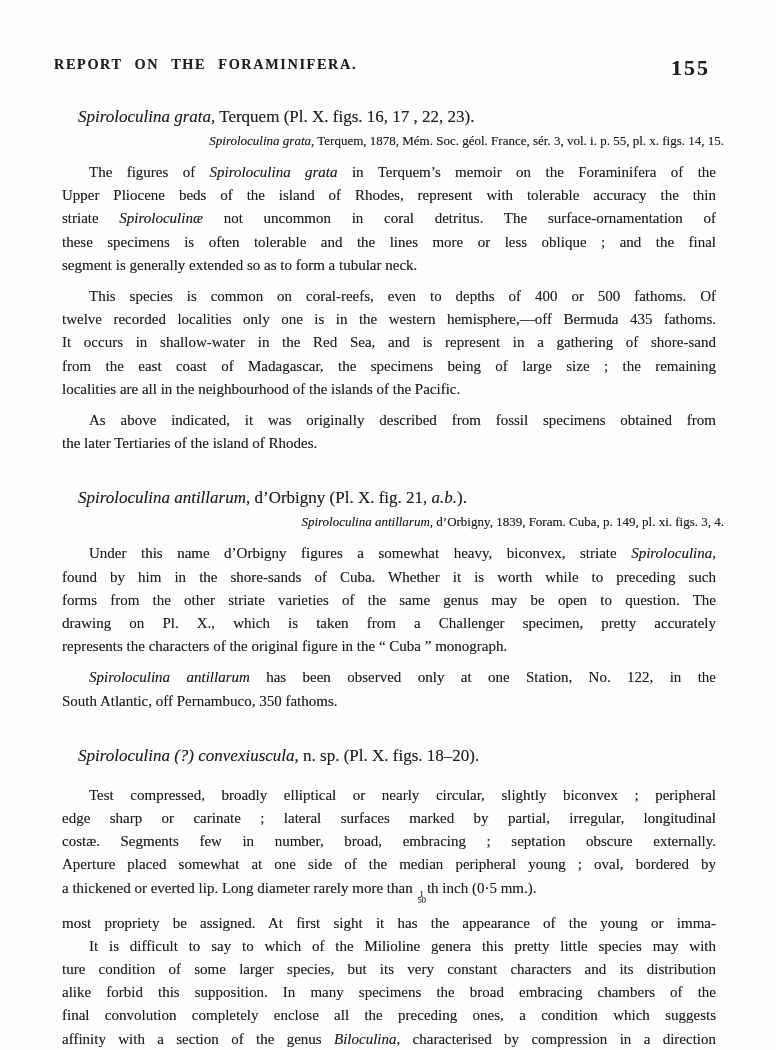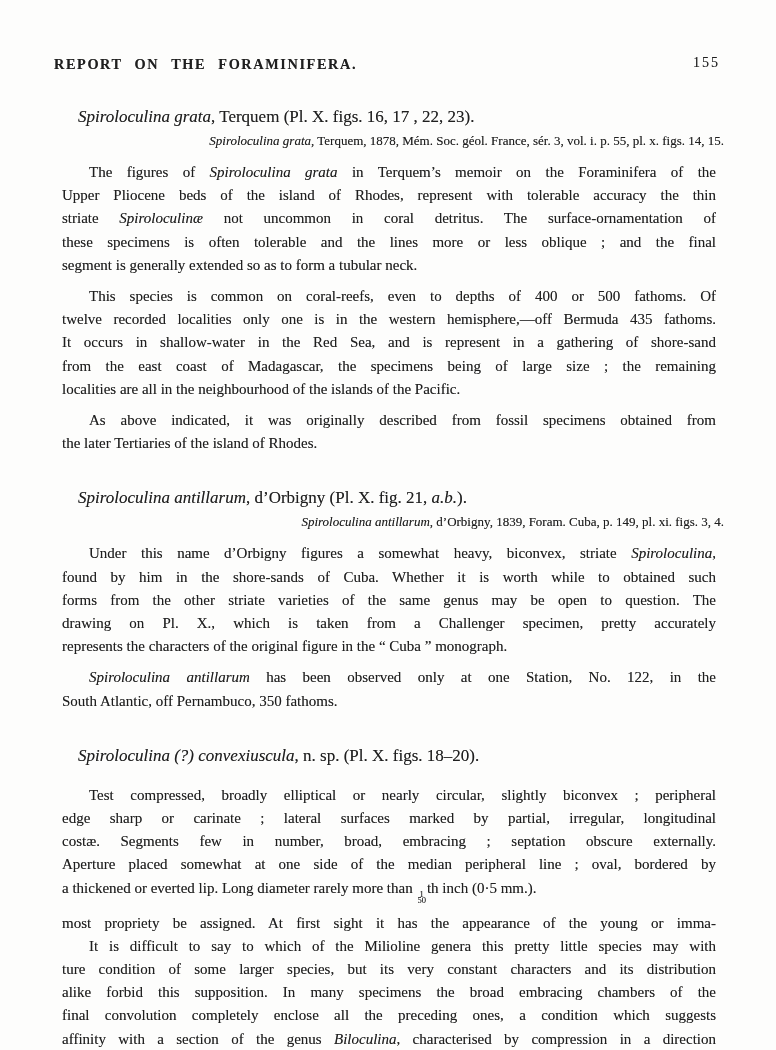--- a/index.html
+++ b/index.html
@@ -29,24 +29,24 @@
     margin-bottom: 8px;
     height: 18px;
     text-align: left;
     font-weight: 700;
     font-size: 14.3px;
     letter-spacing: 1.6px;
     word-spacing: 7px;
   }
   .page-number {
     position: absolute;
-    right: 4px;
+    right: 14px;
     top: -1px;
-    font-weight: 400;
-    font-size: 14px;
+    font-weight: 700;
+    font-size: 22px;
     letter-spacing: 2px;
     word-spacing: normal;
   }
   .species-heading {
     margin-top: 32px;
     padding-left: 24px;
     font-size: 17px;
     line-height: 22px;
   }
   .species-heading + .paragraph { margin-top: 17px; }
@@ -105,35 +105,35 @@
           <div class="line last"><span>localities are all in the neighbourhood of the islands of the Pacific.</span></div>
         </div>
         <div class="paragraph">
           <div class="line first"><span>As above indicated, it was originally described from fossil specimens obtained from</span></div>
           <div class="line last"><span>the later Tertiaries of the island of Rhodes.</span></div>
         </div>
         <div class="species-heading"><span class="it">Spiroloculina antillarum</span><span>, d’Orbigny (Pl. X. fig. 21, </span><span class="it">a.b.</span><span>).</span></div>
         <div class="synonymy"><span class="it">Spiroloculina antillarum</span><span>, d’Orbigny, 1839, Foram. Cuba, p. 149, pl. xi. figs. 3, 4.</span></div>
         <div class="paragraph">
           <div class="line first"><span>Under this name d’Orbigny figures a somewhat heavy, biconvex, striate </span><span class="it">Spiroloculina</span><span>,</span></div>
-          <div class="line"><span>found by him in the shore-sands of Cuba. Whether it is worth while to obtained such</span></div>
+          <div class="line"><span>found by him in the shore-sands of Cuba. Whether it is worth while to preceding such</span></div>
           <div class="line"><span>forms from the other striate varieties of the same genus may be open to question. The</span></div>
           <div class="line"><span>drawing on Pl. X., which is taken from a Challenger specimen, pretty accurately</span></div>
           <div class="line last"><span>represents the characters of the original figure in the “ Cuba ” monograph.</span></div>
         </div>
         <div class="paragraph">
           <div class="line first"><span class="it">Spiroloculina antillarum</span><span> has been observed only at one Station, No. 122, in the</span></div>
           <div class="line last"><span>South Atlantic, off Pernambuco, 350 fathoms.</span></div>
         </div>
         <div class="species-heading"><span class="it">Spiroloculina (?) convexiuscula</span><span>, n. sp. (Pl. X. figs. 18–20).</span></div>
         <div class="paragraph">
           <div class="line first"><span>Test compressed, broadly elliptical or nearly circular, slightly biconvex ; peripheral</span></div>
           <div class="line"><span>edge sharp or carinate ; lateral surfaces marked by partial, irregular, longitudinal</span></div>
           <div class="line"><span>costæ. Segments few in number, broad, embracing ; septation obscure externally.</span></div>
-          <div class="line"><span>Aperture placed somewhat at one side of the median peripheral line ; oval, bordered by</span></div>
+          <div class="line"><span>Aperture placed somewhat at one side of the median peripheral young ; oval, bordered by</span></div>
           <div class="line last"><span>a thickened or everted lip. Long diameter rarely more than </span><span class="frac">
               <span>1</span>
               <span>50</span>
             </span><span>th inch (0·5 mm.).</span></div>
         </div>
         <div class="paragraph">
           <div class="line"><span>most propriety be assigned. At first sight it has the appearance of the young or imma-</span></div>
           <div class="line first"><span>It is difficult to say to which of the Milioline genera this pretty little species may with</span></div>
           <div class="line"><span>ture condition of some larger species, but its very constant characters and its distribution</span></div>
           <div class="line"><span>alike forbid this supposition. In many specimens the broad embracing chambers of the</span></div>

